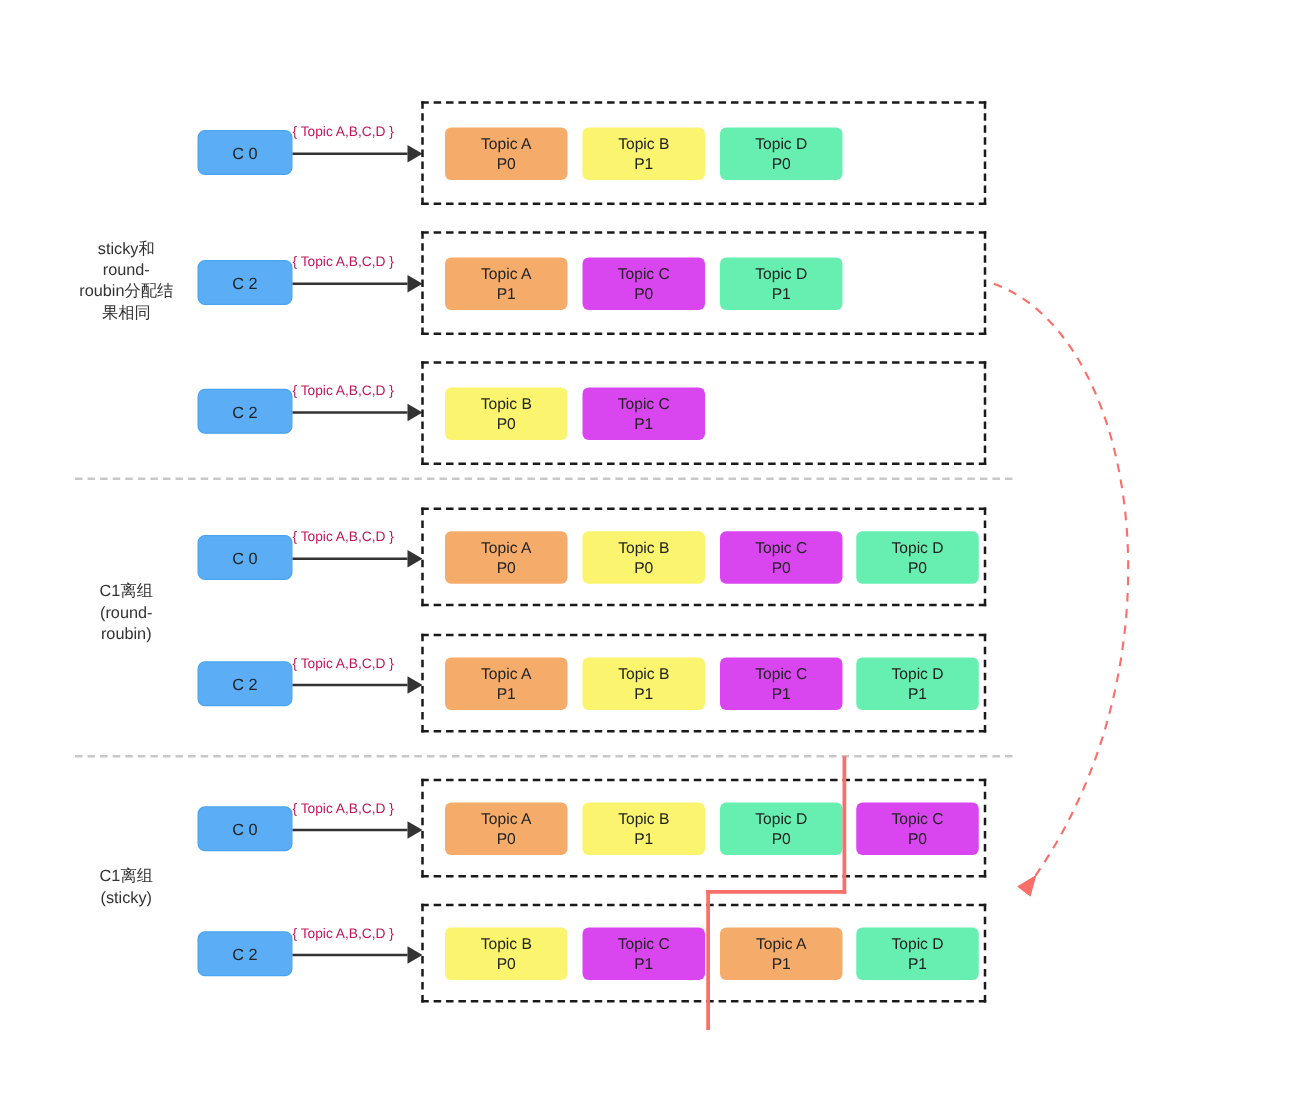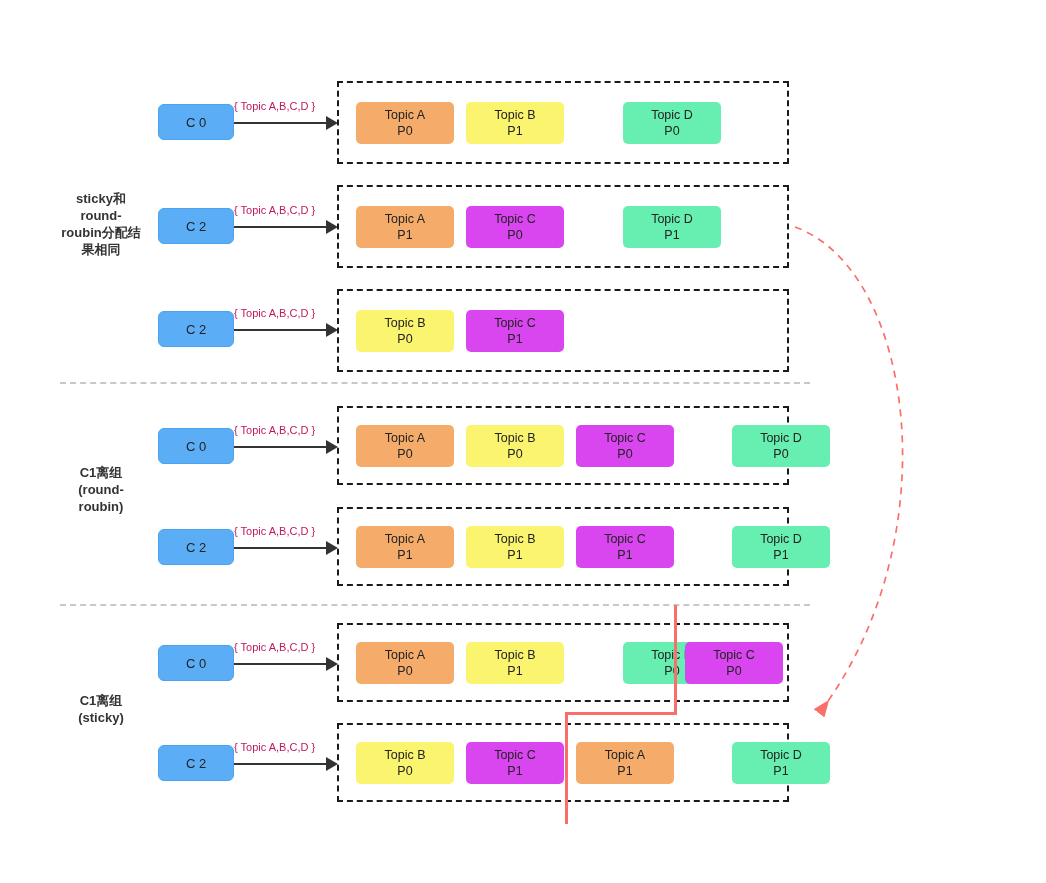--- a/index.html
+++ b/index.html
@@ -12,21 +12,20 @@
 
   
   .group-label{
     position:absolute;
     width:110px;
     text-align:center;
     font-size:13px;
     line-height:17px;
     color:#333333;
     white-space:pre-line;
-    font-weight:bold;
   }
 
   
   .consumer{
     position:absolute;
     width:76px;height:36px;
     background:#5BAEF5;
     border:1px solid #4aa3ef;
     border-radius:6px;
     display:flex;align-items:center;justify-content:center;
@@ -70,21 +69,21 @@
     align-items:center;justify-content:center;
     font-size:12.5px;line-height:16px;
     color:#222222;
     box-sizing:border-box;
   }
   .chip .t{display:block;}
   .chip .p{display:block;}
   .c-orange{background:#F5AC6A;}
   .c-yellow{background:#FAF46E;}
   .c-green{background:#d946ef;}
-  .c-teal{background:#66EFB1;margin-left:47px;}
+  .c-teal{background:#66EFB1;}
 
   
   .separator{
     position:absolute;height:0;
     border-top:2px dashed #c8c8c8;
   }
 
   
   .redline-v{position:absolute;width:3px;background:#FB6F6A;}
   .redline-h{position:absolute;height:3px;background:#FB6F6A;}

